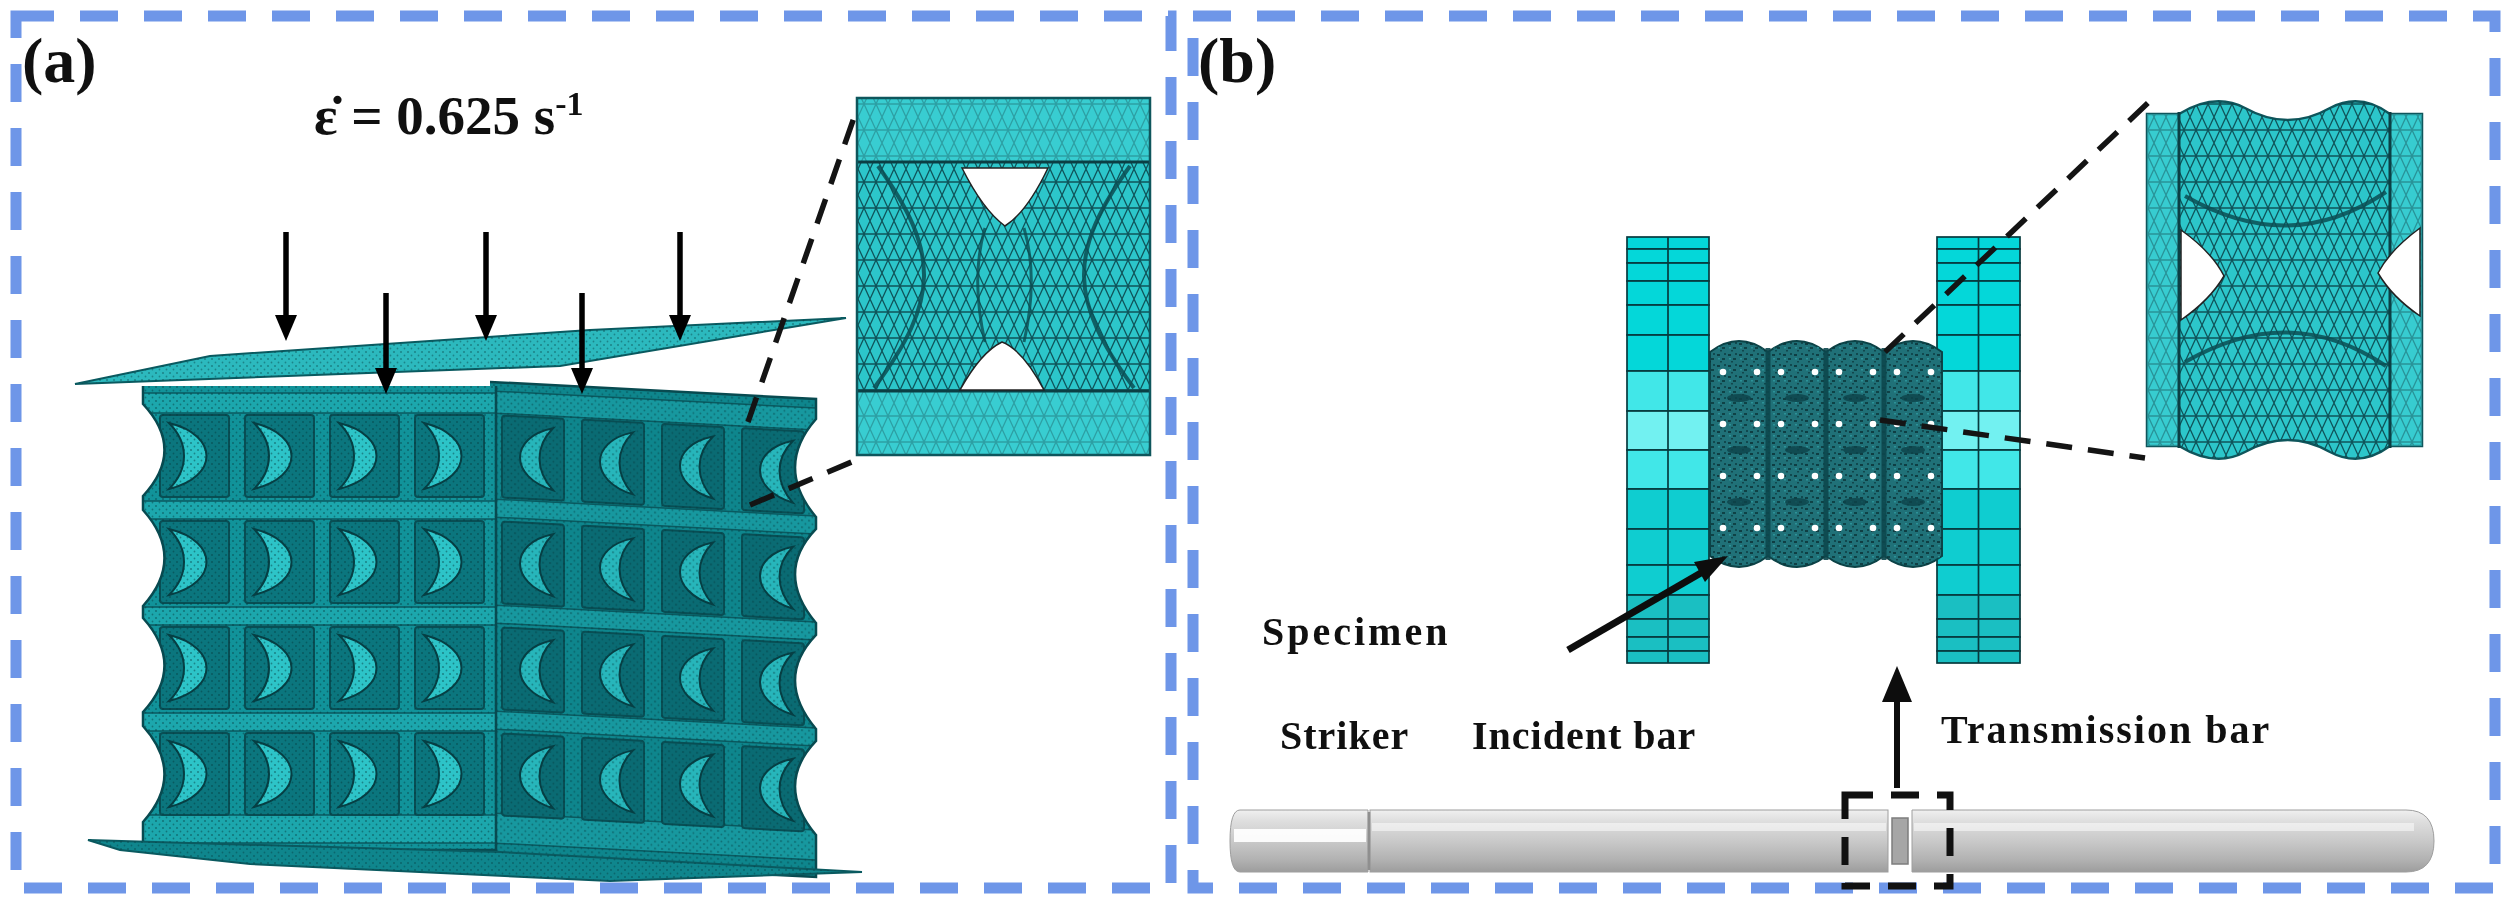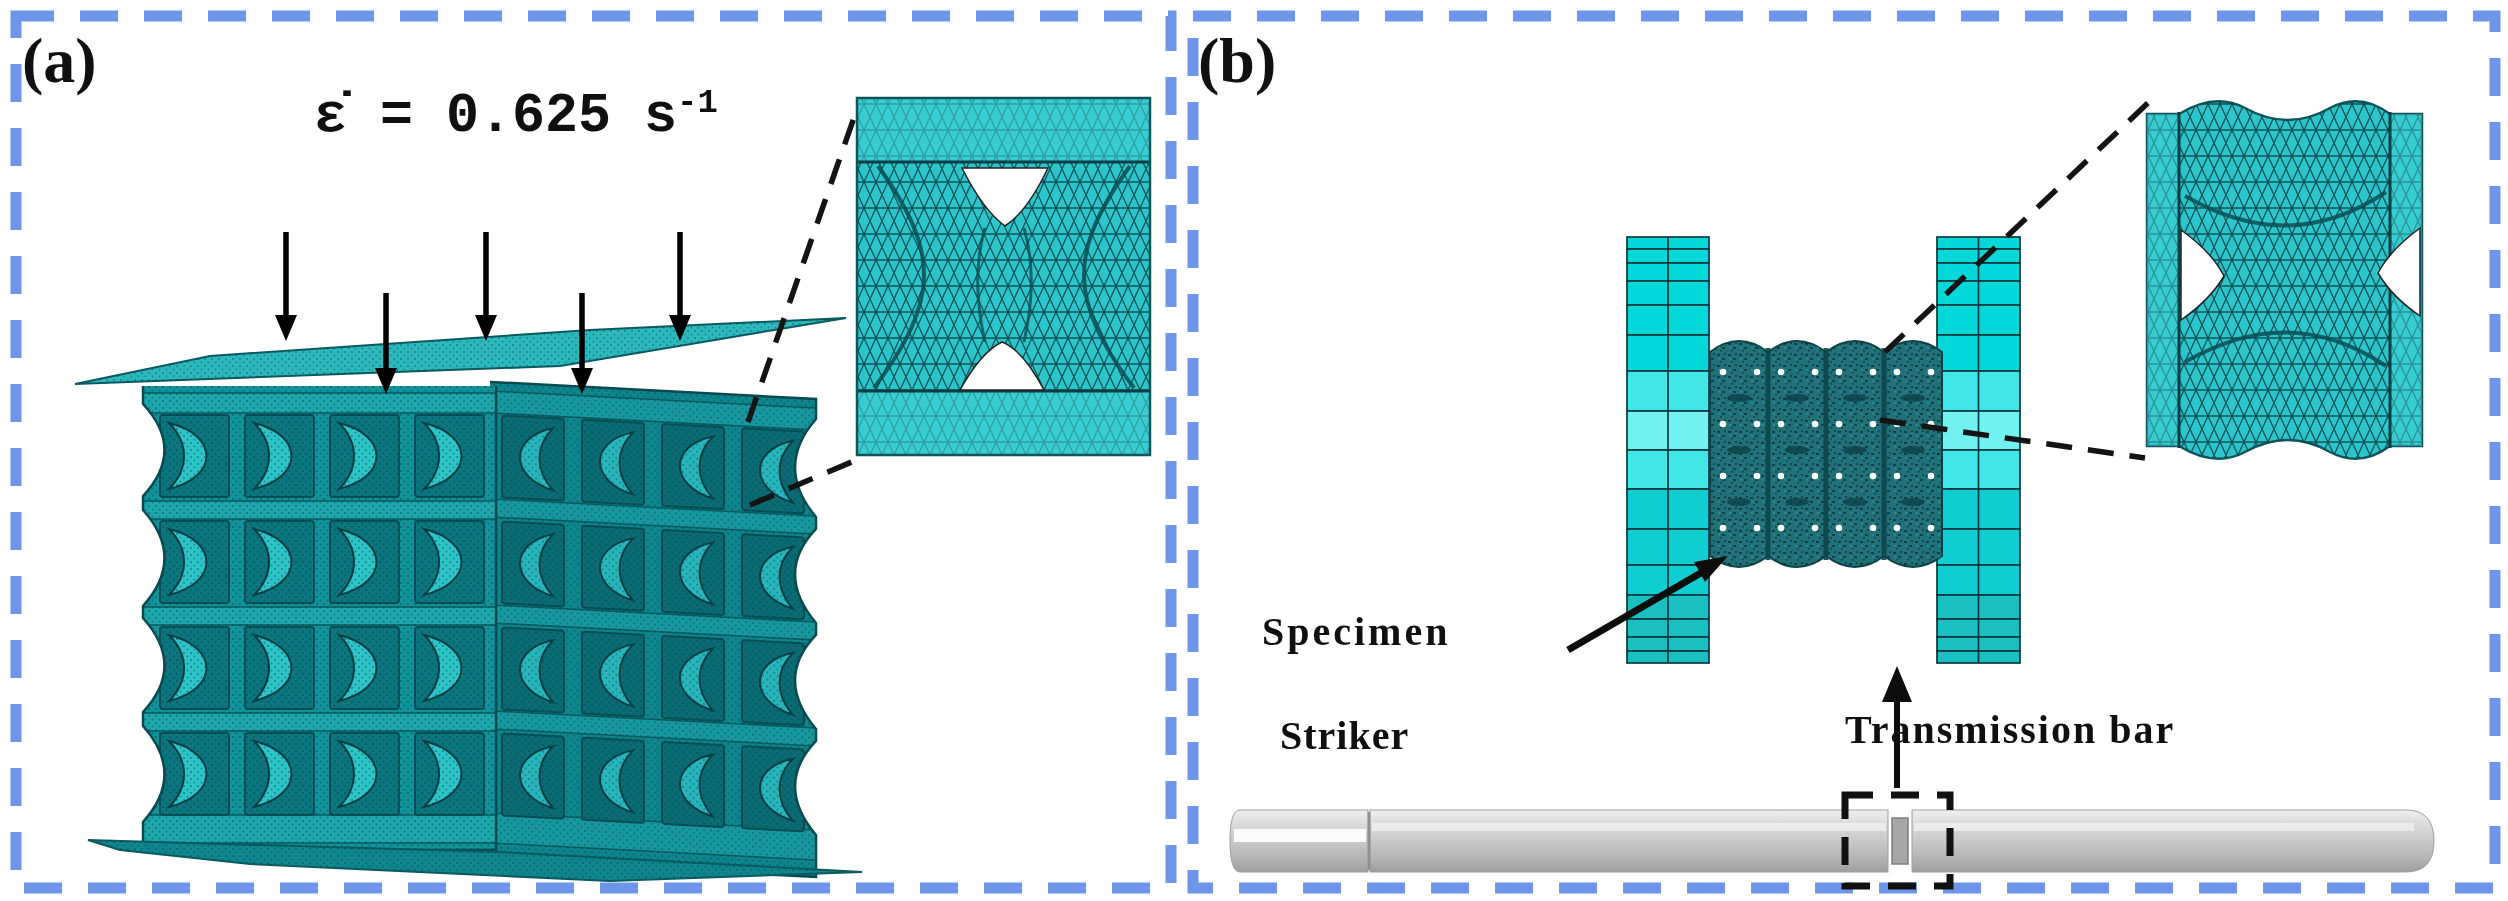--- a/index.html
+++ b/index.html
@@ -7,21 +7,21 @@
     --c-cell:#0b767e; --c-cres:#2dc4c8; --c-dark:#0a5a60; --c-ink:#101010;
     --c-inset:#2cc6ca; --c-insetband:#41d2d5; --c-barcyan:#04d7d9; --c-spec:#207178;
   }
   html,body{margin:0;padding:0;background:#ffffff;}
   .fig{position:relative;width:2508px;height:901px;background:#ffffff;overflow:hidden;
        font-family:"Liberation Serif", serif;}
   .fig svg{position:absolute;left:0;top:0;}
   .lbl{position:absolute;color:var(--c-ink);font-weight:700;white-space:nowrap;
        font-family:"Liberation Serif", serif;}
   .panel-tag{font-size:64px;}
-  .strain{font-size:55px;font-family:Liberation Mono, monospace;}
+  .strain{font-size:55px;font-family:Liberation Serif, serif;}
   .strain sup{font-size:34px;vertical-align:super;letter-spacing:0;}
   .caption{font-size:40px;letter-spacing:1px;}
 </style>
 </head>
 <body>
 
 <div class="fig">
 
 <svg width="2508" height="901" viewBox="0 0 2508 901">
   <defs>
@@ -342,15 +342,16 @@
   </g>
 </svg>
 
 <div class="lbl panel-tag" style="left:22px;top:24px;">(a)</div>
 <div class="lbl strain" style="left:314px;top:84px;">
   <span>ε̇ = 0.625 s</span><sup>-1</sup>
 </div>
 <div class="lbl panel-tag" style="left:1198px;top:24px;">(b)</div>
 <div class="lbl caption" style="left:1262px;top:608px;letter-spacing:3px;">Specimen</div>
 <div class="lbl caption" style="left:1280px;top:712px;">Striker</div>
-<div class="lbl caption" style="left:1845px;top:706px;letter-spacing:2px;">Transmission bar</div>
+<div class="lbl caption" style="left:1472px;top:712px;">Incident bar</div>
+<div class="lbl caption" style="left:1941px;top:706px;letter-spacing:2px;">Transmission bar</div>
 
 </div>
 
 </body></html>

